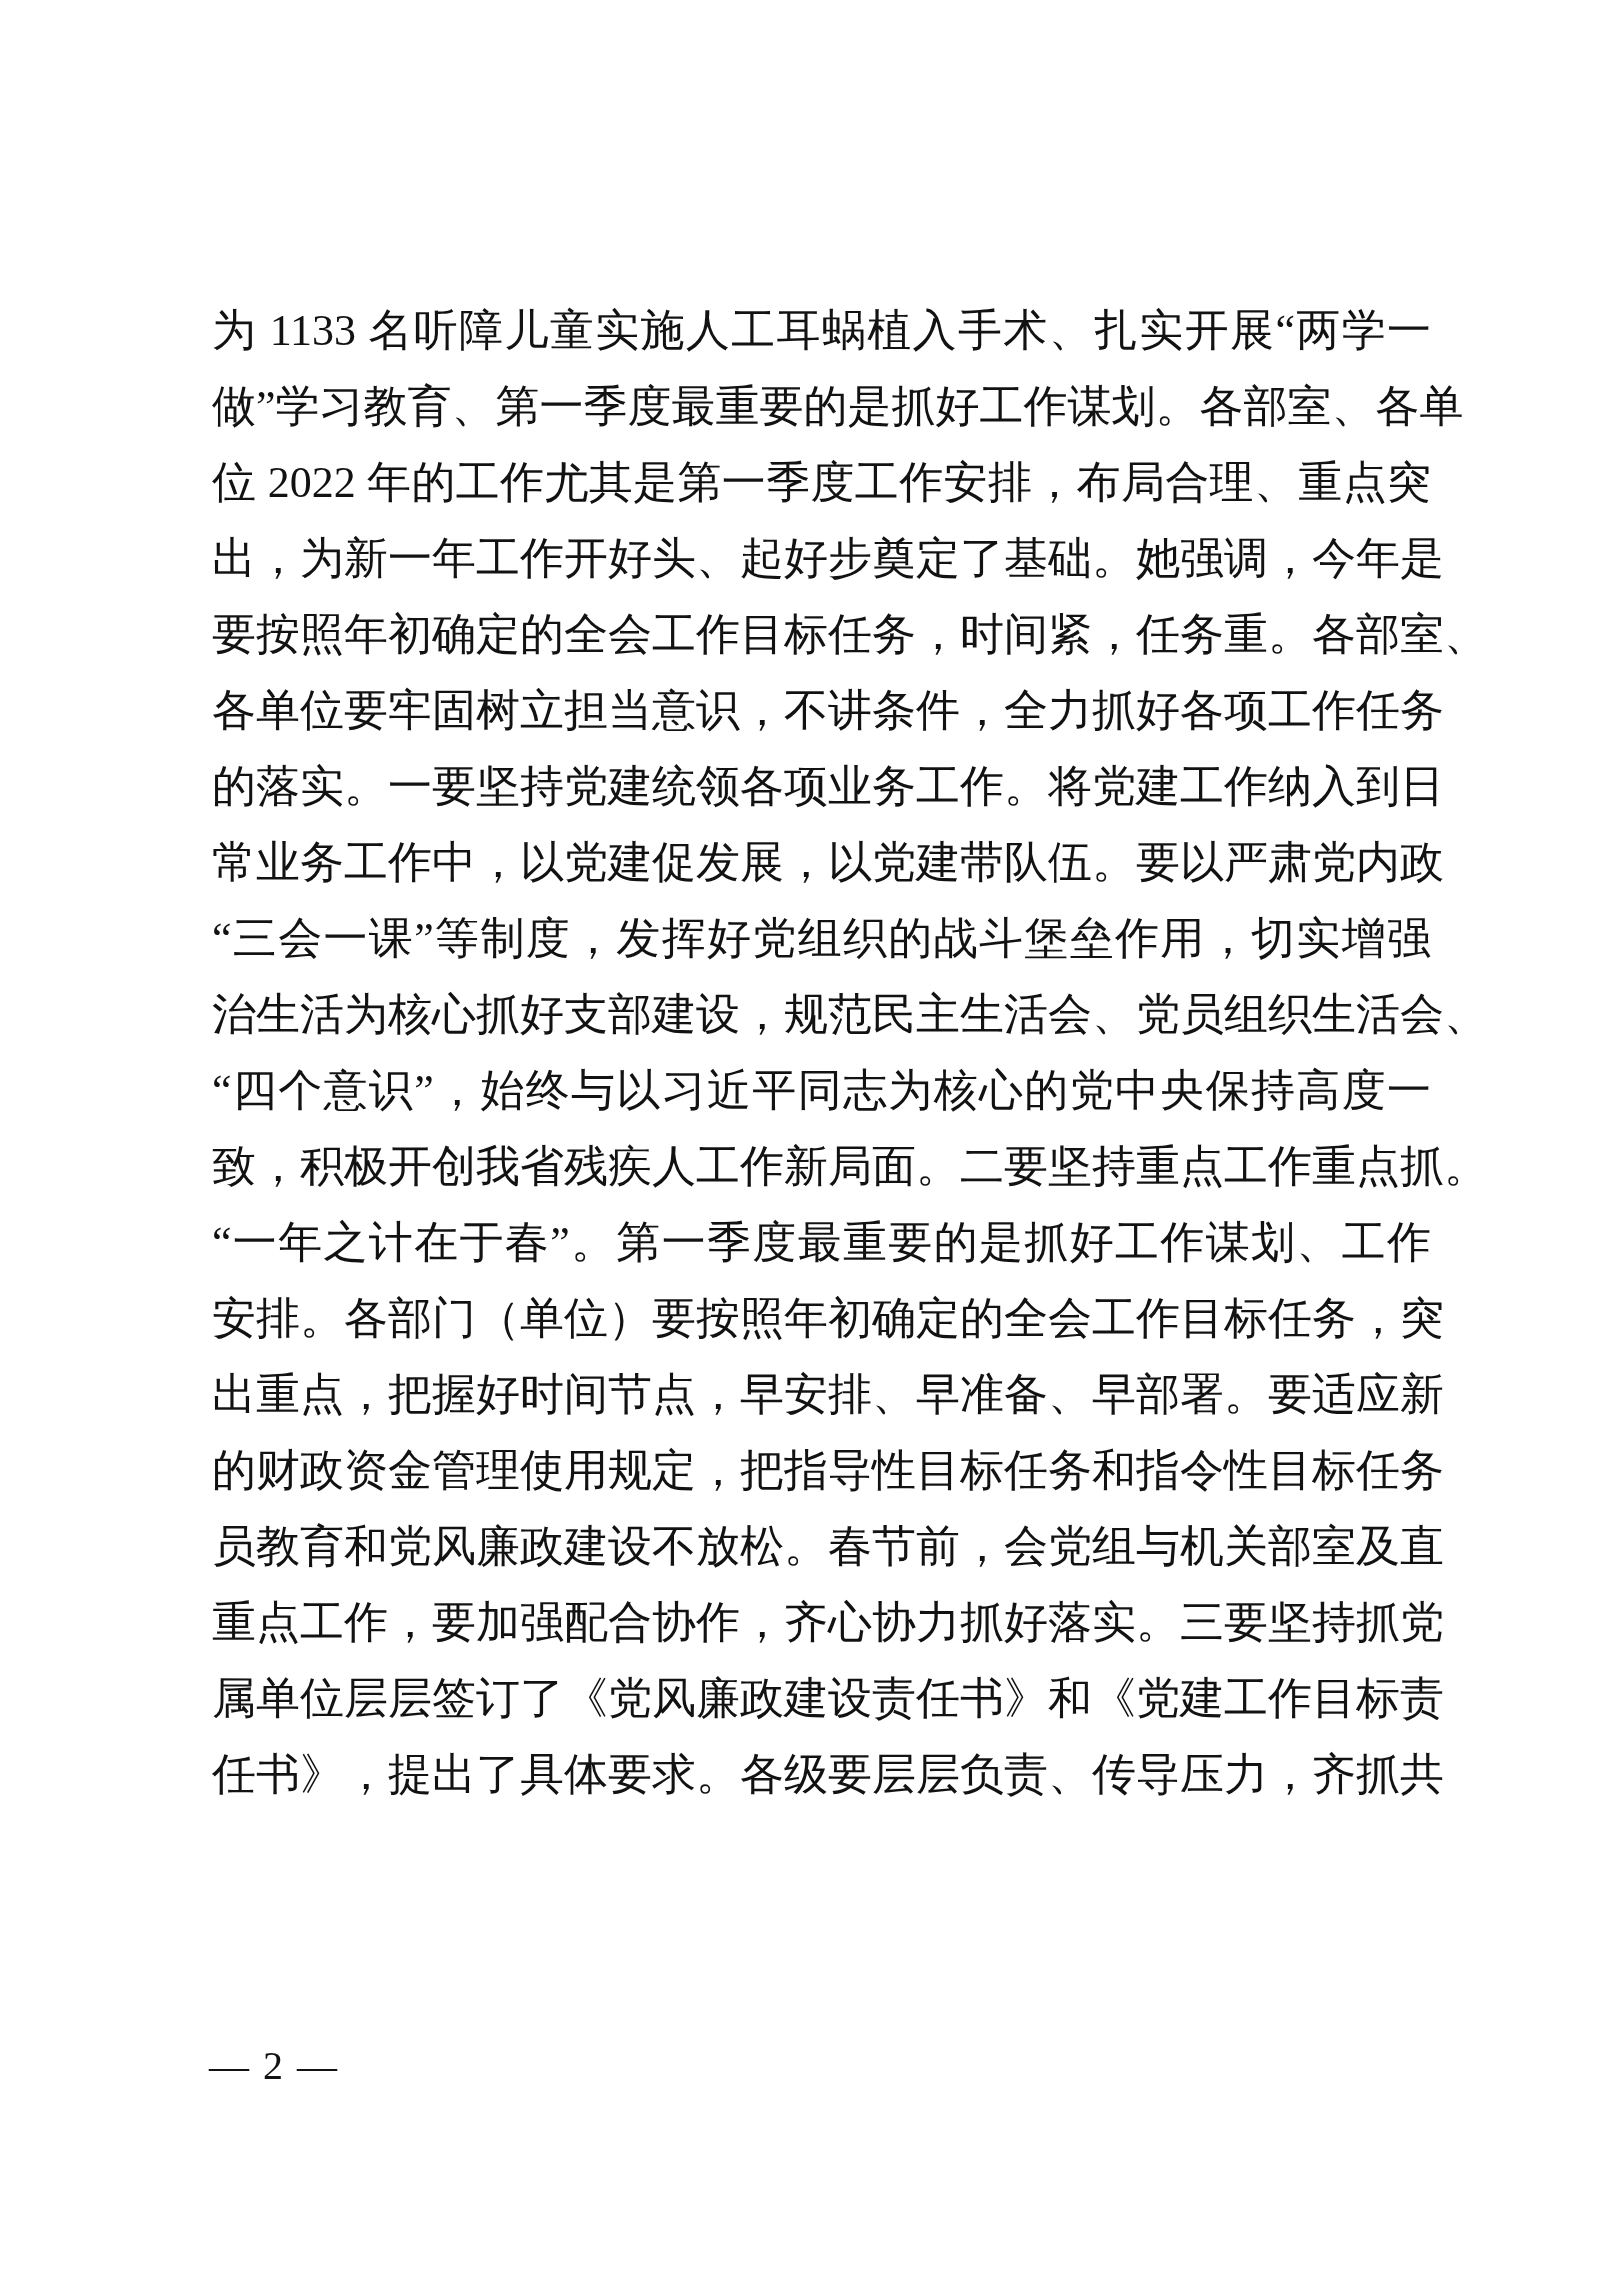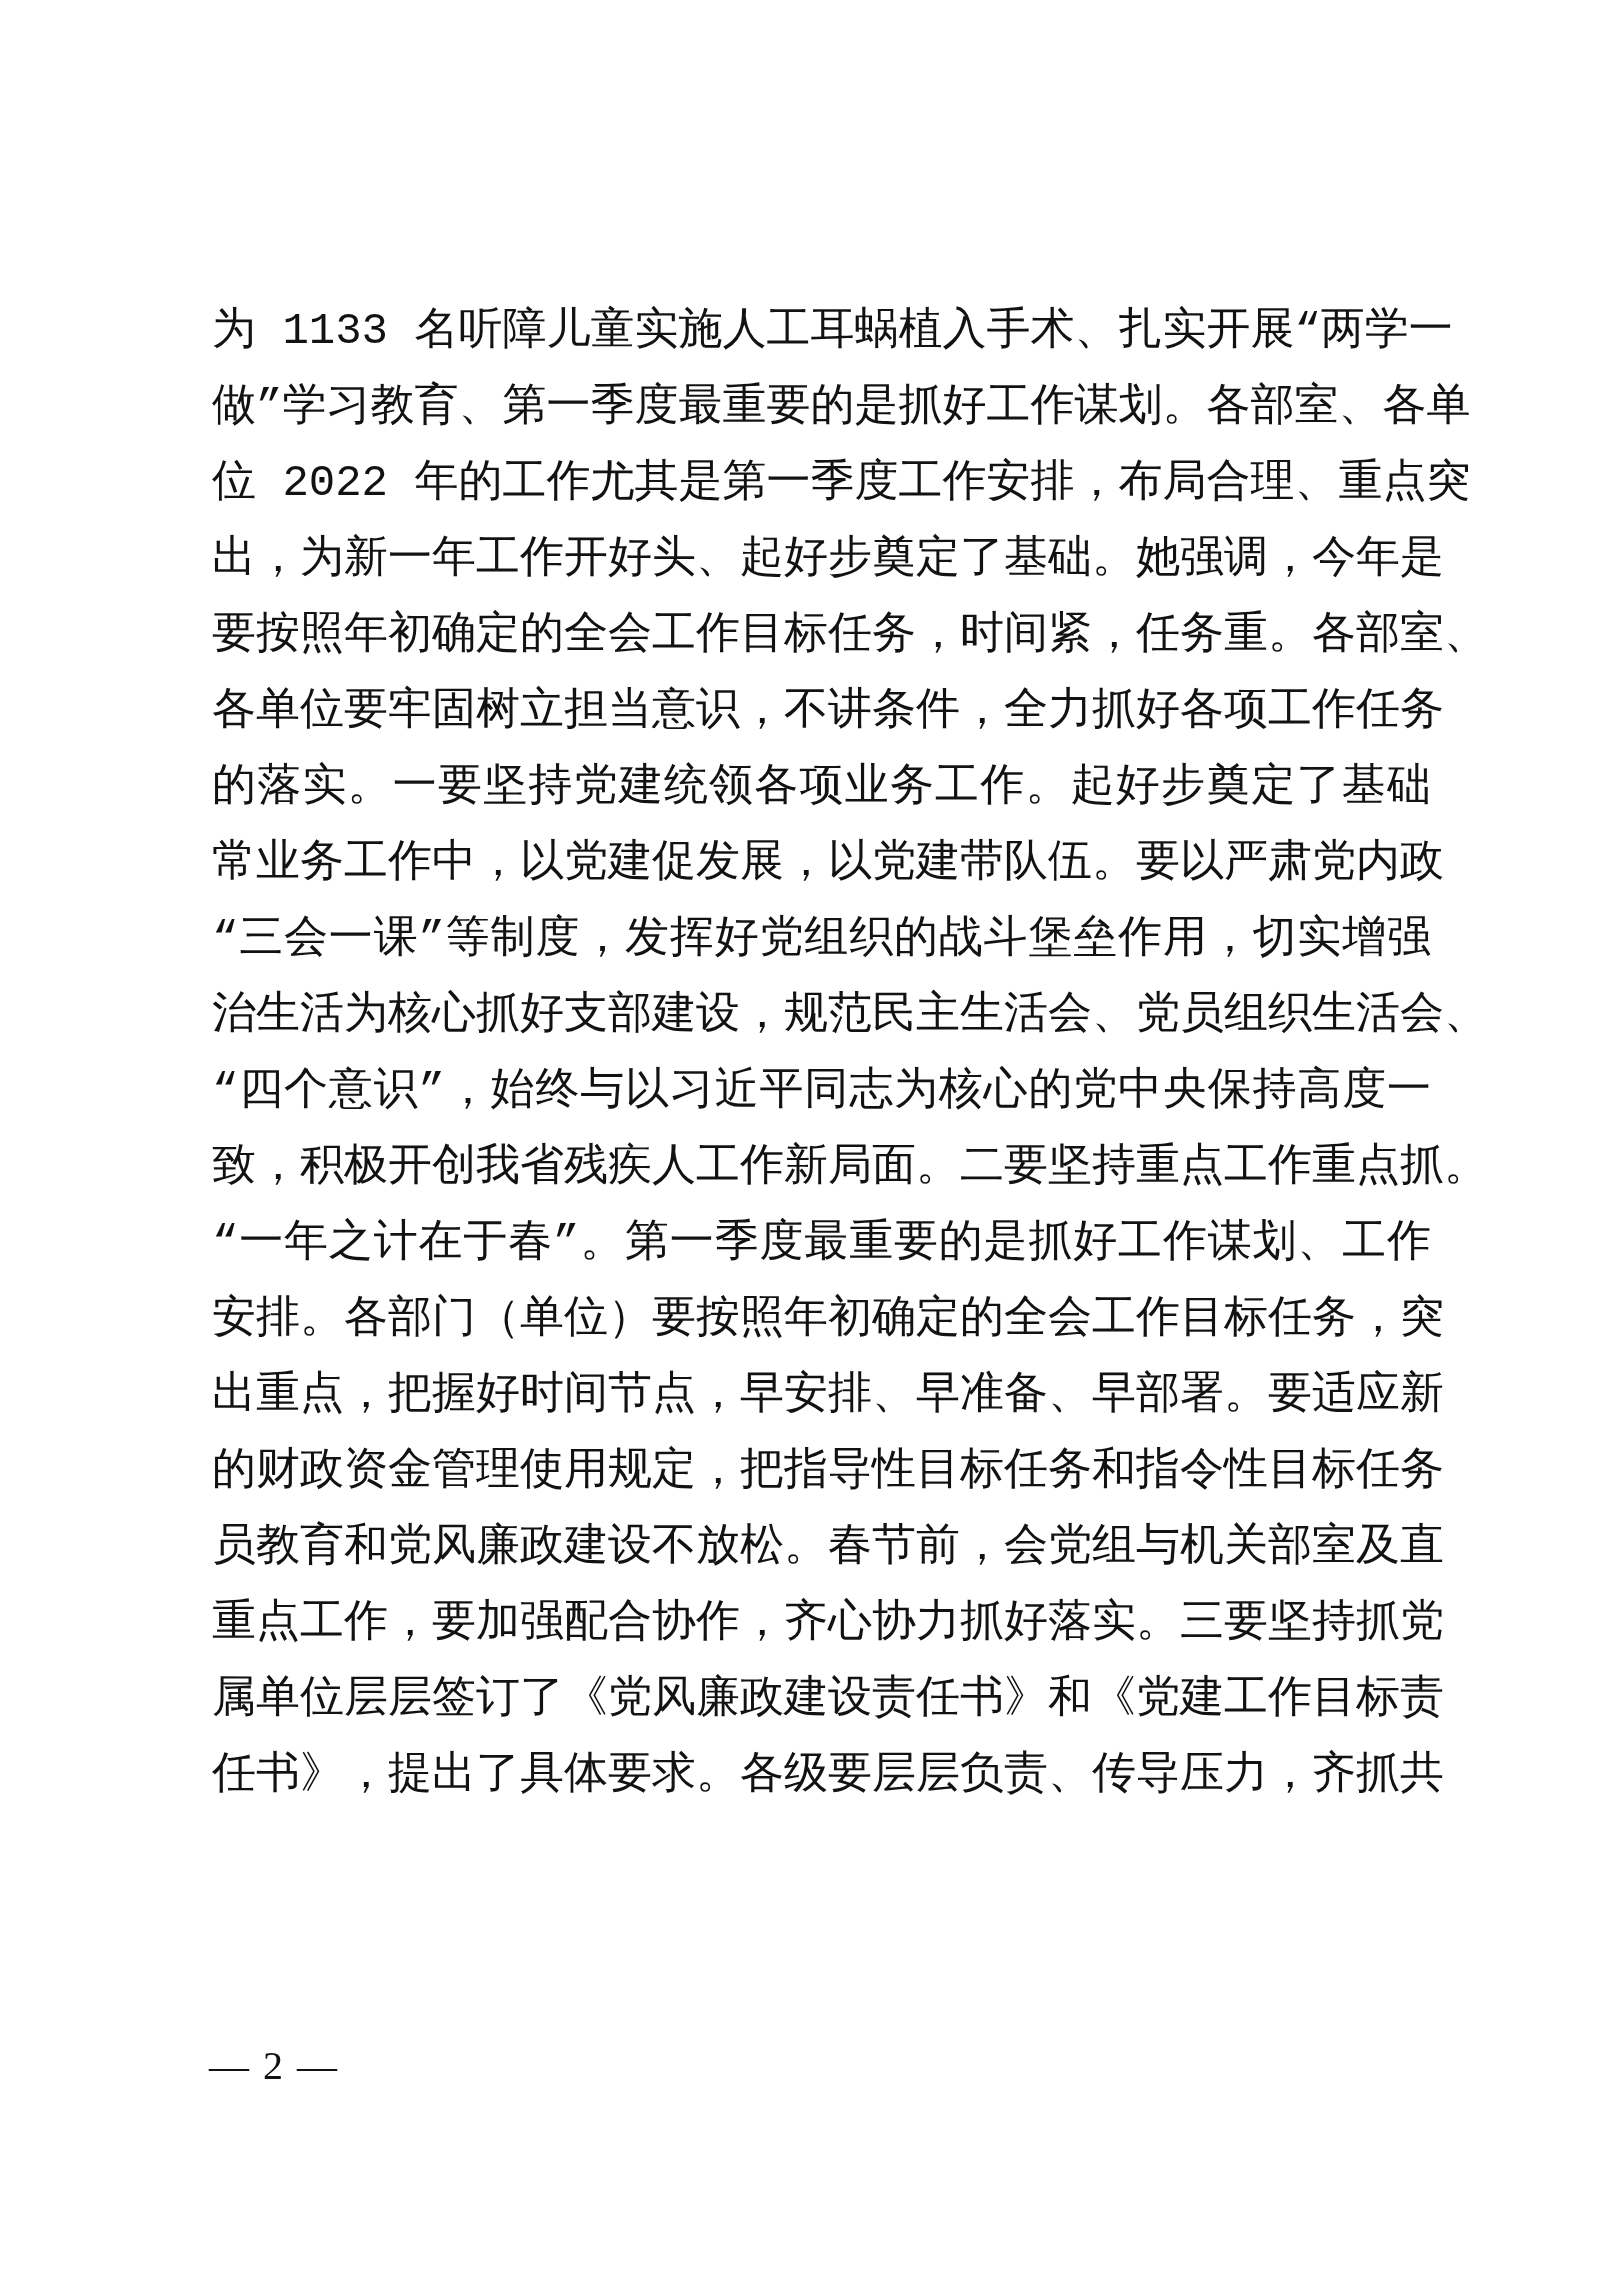--- a/index.html
+++ b/index.html
@@ -25,21 +25,20 @@
   .text-line {
     height: 76px;
     line-height: 76px;
     font-size: 44px;
     letter-spacing: 0;
     white-space: nowrap;
     text-align: justify;
     text-align-last: justify;
     text-justify: inter-character;
     overflow: visible;
-    font-family: Liberation Mono, monospace;
   }
   .page-footer {
     position: absolute;
     left: 209px;
     top: 2041px;
     font-size: 40px;
     line-height: 49px;
     color: #121212;
     letter-spacing: 2px;
   }
@@ -48,21 +47,21 @@
 <body>
 
 <div class="page">
   <div class="text-block">
     <div class="text-line">为 1133 名听障儿童实施人工耳蜗植入手术、扎实开展“两学一</div>
     <div class="text-line">做”学习教育、第一季度最重要的是抓好工作谋划。各部室、各单</div>
     <div class="text-line">位 2022 年的工作尤其是第一季度工作安排，布局合理、重点突</div>
     <div class="text-line">出，为新一年工作开好头、起好步奠定了基础。她强调，今年是</div>
     <div class="text-line">要按照年初确定的全会工作目标任务，时间紧，任务重。各部室、</div>
     <div class="text-line">各单位要牢固树立担当意识，不讲条件，全力抓好各项工作任务</div>
-    <div class="text-line">的落实。一要坚持党建统领各项业务工作。起好步奠定了基础</div>
+    <div class="text-line">的落实。一要坚持党建统领各项业务工作。将党建工作纳入到日</div>
     <div class="text-line">常业务工作中，以党建促发展，以党建带队伍。要以严肃党内政</div>
     <div class="text-line">“三会一课”等制度，发挥好党组织的战斗堡垒作用，切实增强</div>
     <div class="text-line">治生活为核心抓好支部建设，规范民主生活会、党员组织生活会、</div>
     <div class="text-line">“四个意识”，始终与以习近平同志为核心的党中央保持高度一</div>
     <div class="text-line">致，积极开创我省残疾人工作新局面。二要坚持重点工作重点抓。</div>
     <div class="text-line">“一年之计在于春”。第一季度最重要的是抓好工作谋划、工作</div>
     <div class="text-line">安排。各部门（单位）要按照年初确定的全会工作目标任务，突</div>
     <div class="text-line">出重点，把握好时间节点，早安排、早准备、早部署。要适应新</div>
     <div class="text-line">的财政资金管理使用规定，把指导性目标任务和指令性目标任务</div>
     <div class="text-line">员教育和党风廉政建设不放松。春节前，会党组与机关部室及直</div>

